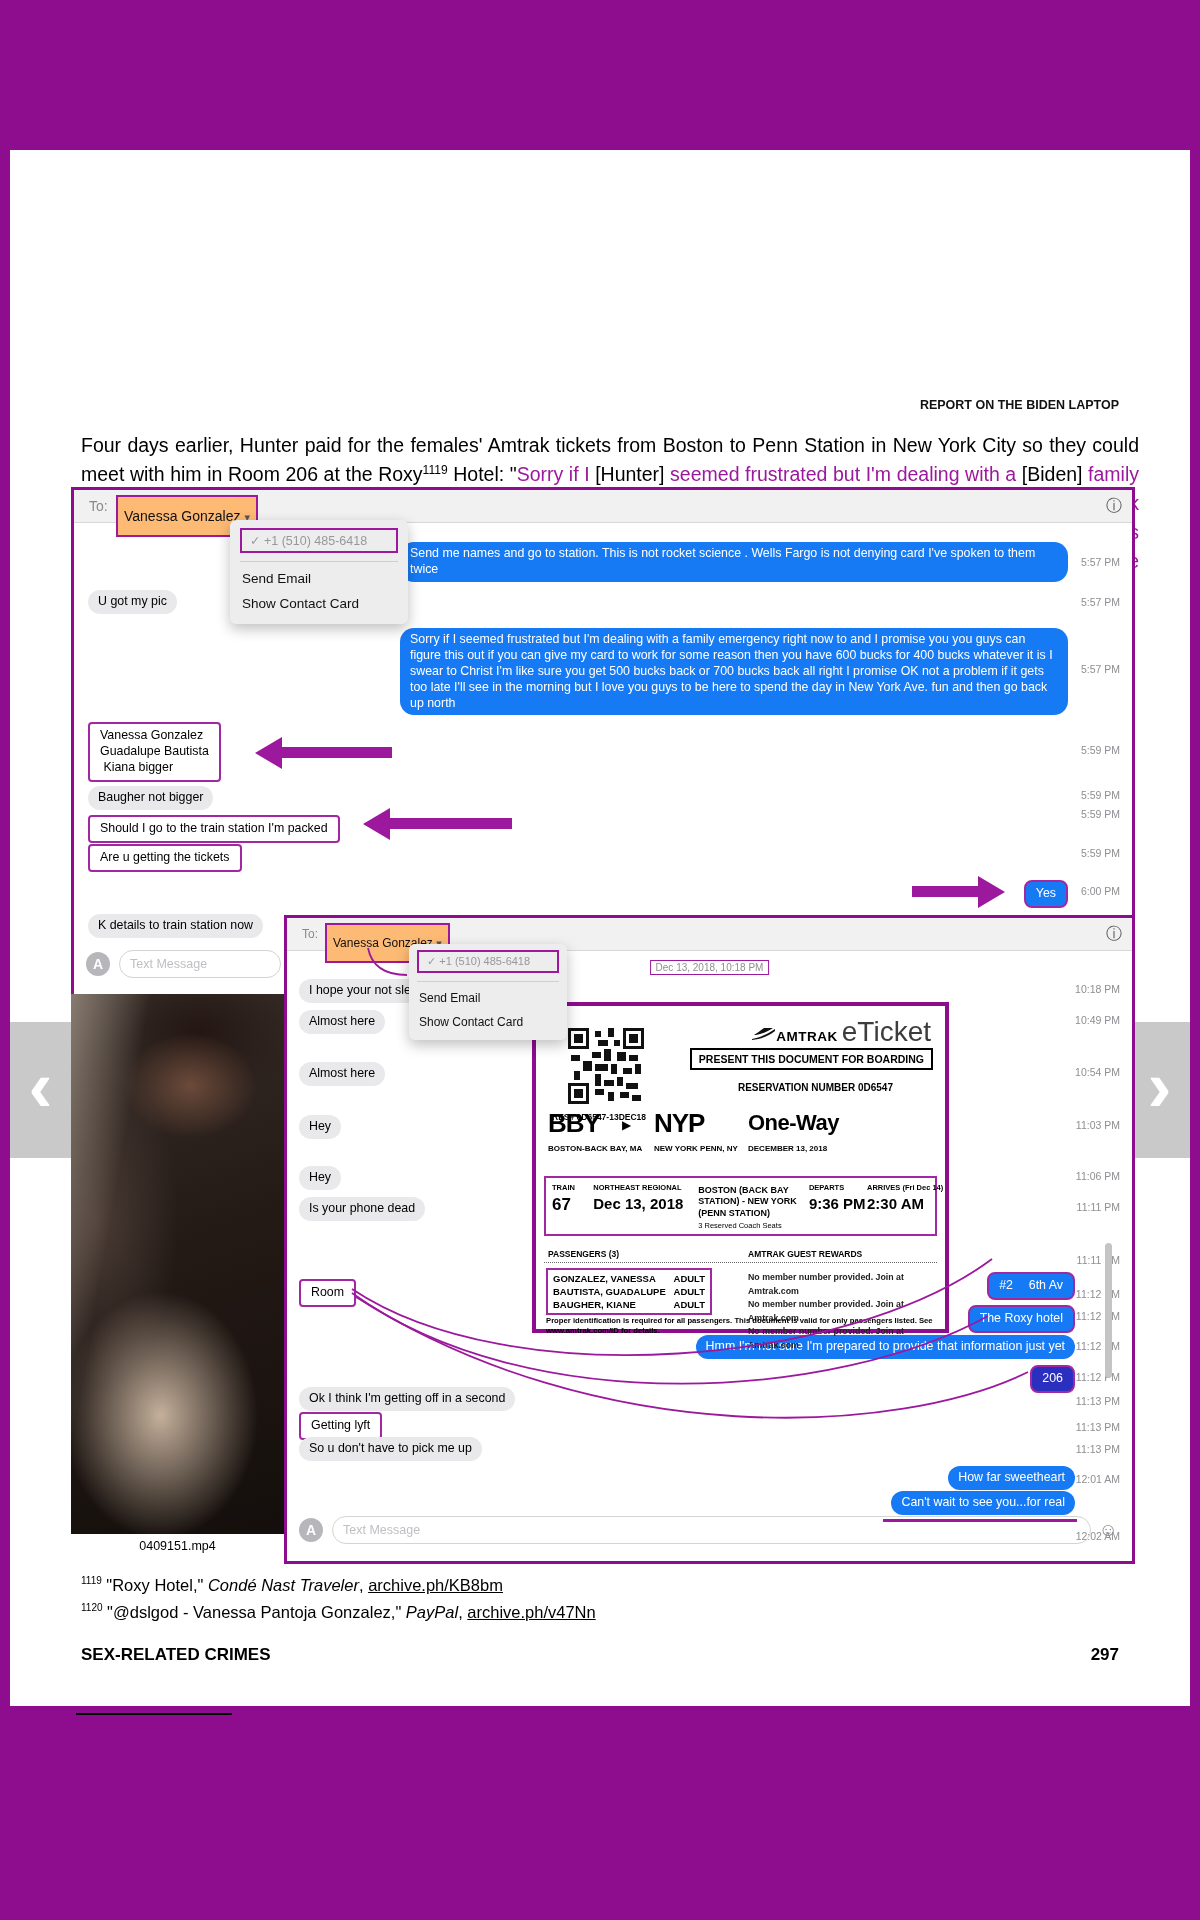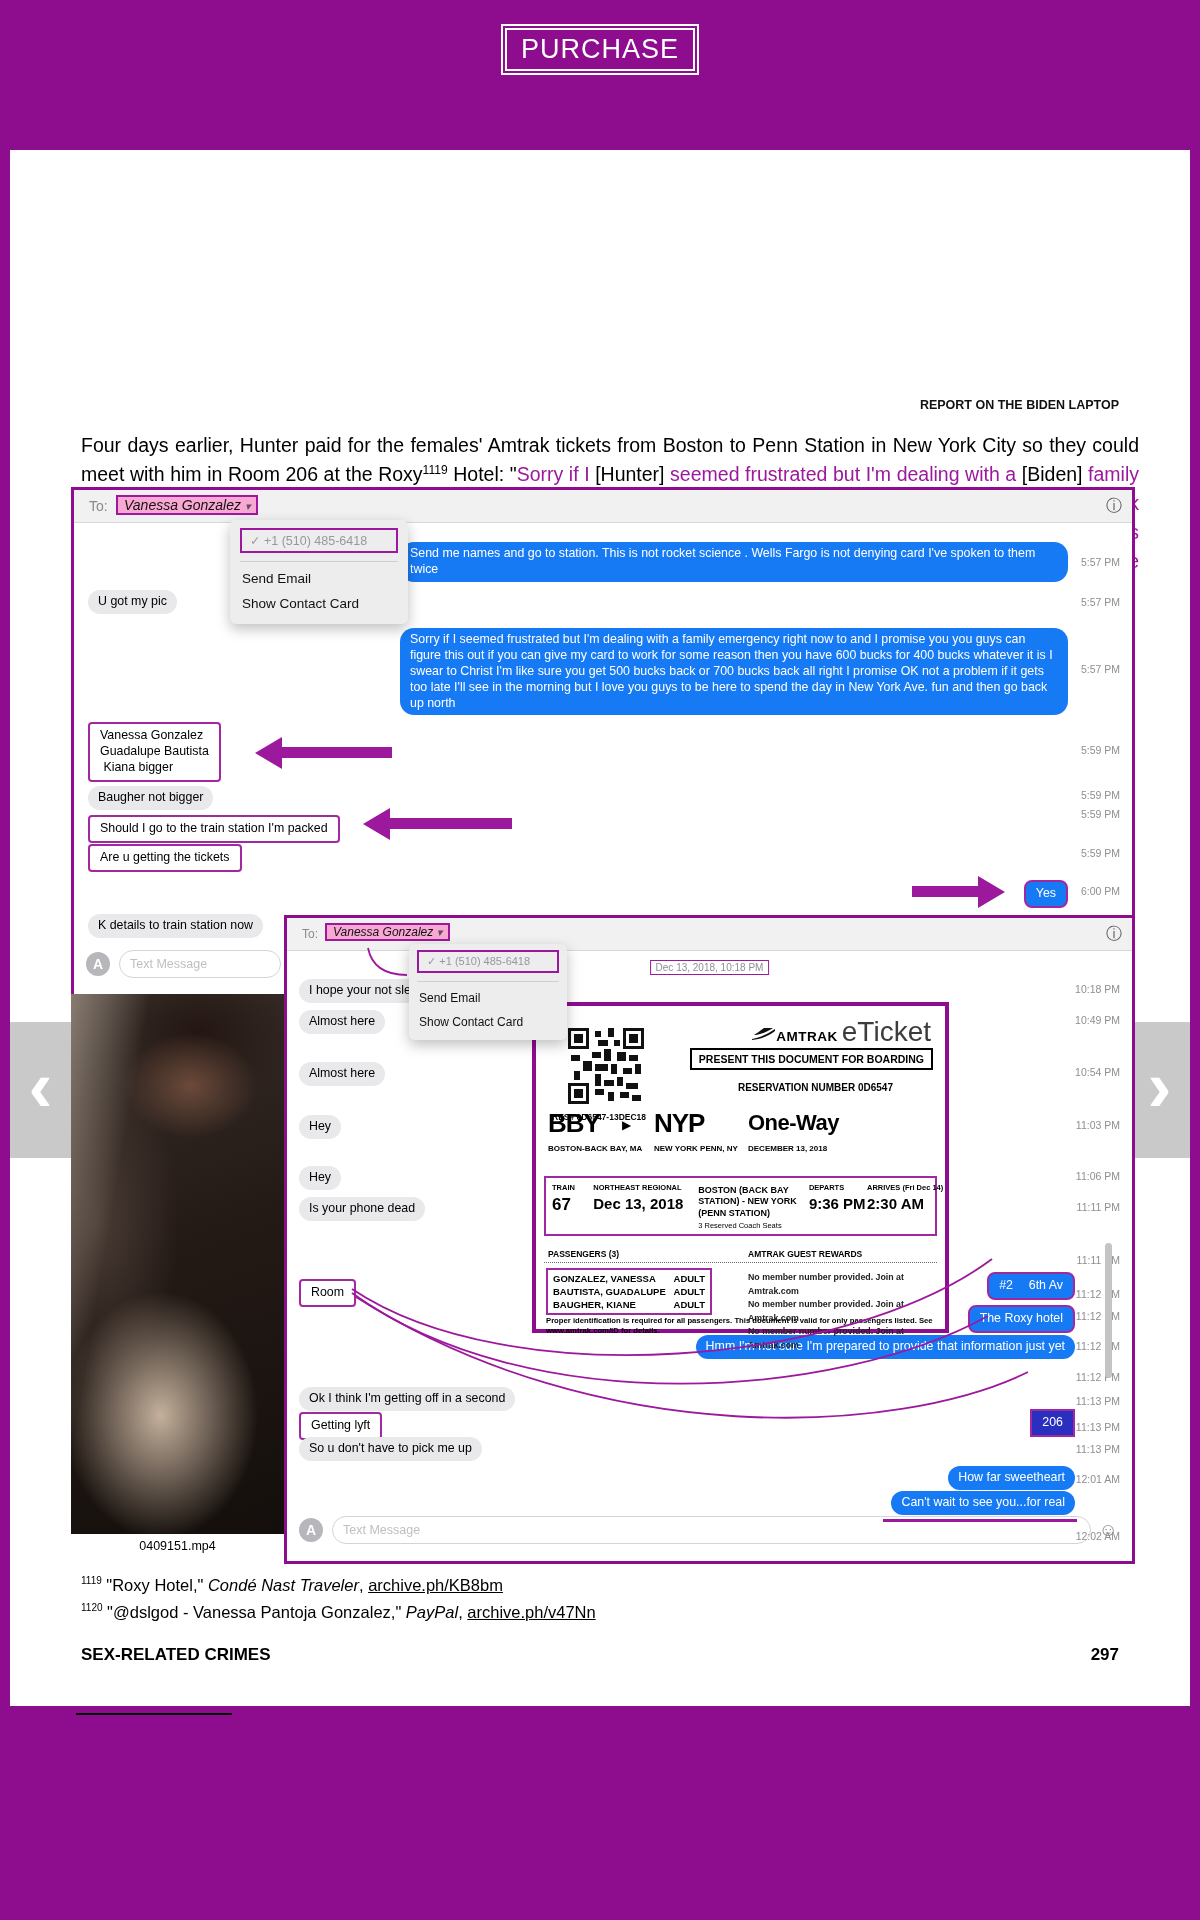--- a/index.html
+++ b/index.html
@@ -12,33 +12,33 @@
   
   #paragraph{position:absolute;left:71px;top:281px;width:1058px;font-size:19.5px;line-height:29px;text-align:justify;color:#000;}
   #paragraph .k{color:#000;} #paragraph .p{color:#9c189c;}
   #paragraph sup{font-size:0.62em;vertical-align:super;line-height:0;}
   
   .chat{position:absolute;background:#fff;border:3px solid #8e0c8e;}
   #chat1{left:71px;top:487px;width:1058px;height:505px;z-index:2;}
   #chat2{left:284px;top:915px;width:845px;height:643px;z-index:4;}
   .chat-header{position:absolute;left:0;top:0;right:0;height:32px;background:#f1f1f2;border-bottom:1px solid #d8d8d8;}
   .to-label{position:absolute;left:15px;top:8px;font-size:14px;color:#8a8a8e;}
-  .recipient{position:absolute;left:42px;top:5px;background:#f9a8d4;border:2px solid #9c189c;font-size:14px;color:#111;padding:0 6px;white-space:nowrap;font-style:italic;}
+  .recipient{position:absolute;left:42px;top:5px;background:#fdba74;border:2px solid #9c189c;font-size:14px;color:#111;padding:11px 6px;white-space:nowrap;}
   .recipient .chev{color:#555;font-size:11px;}
   .info-icon{position:absolute;right:10px;top:6px;font-size:16px;color:#555;}
   .dropdown{position:absolute;background:#ededee;border-radius:6px;box-shadow:0 5px 14px rgba(0,0,0,.25);padding:8px 10px;z-index:8;}
   .dd-phone{border:2px solid #9c189c;color:#97979d;font-size:12.5px;padding:3px 8px;white-space:nowrap;}
   .dd-div{height:1px;background:#cfcfcf;margin:8px 0 4px;}
   .dd-item{font-size:13.5px;color:#111;padding:5px 2px;white-space:nowrap;}
   .bubble{position:absolute;font-size:12.4px;line-height:1.28;padding:4px 10px;border-radius:14px;white-space:pre-line;z-index:2;}
   .b-gray{background:#e9e9eb;color:#000;}
   .b-blue{background:#177af5;color:#fff;}
   .b-outline{background:#fff;border:2px solid #a128a1;border-radius:4px;color:#000;}
   .b-blue-outline{background:#177af5;color:#fff;border:2px solid #a128a1;border-radius:8px;}
-  .b-navy-outline{background:#2a2fc0;color:#fff;border:2px solid #a128a1;border-radius:0;margin-top:44px;}
+  .b-navy-outline{background:#2a2fc0;color:#fff;border:2px solid #a128a1;border-radius:8px;}
   .u-line::after{content:"";position:absolute;left:-8px;right:-2px;bottom:-7px;height:3px;background:#9c189c;}
   .ts{position:absolute;right:12px;width:58px;text-align:right;font-size:10.5px;color:#8e8e93;z-index:1;}
   .date-pill{position:absolute;left:50%;transform:translateX(-50%);top:42px;font-size:10px;color:#8e8e93;border:1.5px solid #9c189c;padding:1px 5px;white-space:nowrap;background:#fff;z-index:3;}
   .input-bar{position:absolute;left:0;right:0;display:flex;align-items:center;}
   .app-icon{width:24px;height:24px;border-radius:50%;background:#b6b6bb;color:#fff;font-size:14px;font-weight:bold;text-align:center;line-height:24px;margin-left:12px;flex:none;}
   .msg-input{height:26px;border:1.5px solid #d4d4d6;border-radius:14px;background:#fff;font-size:12.5px;color:#333;padding:0 10px;margin-left:9px;font-family:"Liberation Sans",sans-serif;outline:none;}
   .msg-input::placeholder{color:#bfbfc4;}
   .smiley{font-size:19px;color:#8e8e93;margin:0 14px 0 8px;}
   .scrollbar{position:absolute;right:20px;top:325px;width:7px;height:135px;border-radius:4px;background:#c4c4c4;z-index:3;}
   
@@ -88,21 +88,20 @@
   .footnote sup{font-size:10px;vertical-align:super;}
   .footnote .lnk{text-decoration:underline;}
   #page-footer-left{position:absolute;left:71px;top:1645px;font-size:17px;font-weight:bold;}
   #page-footer-num{position:absolute;right:71px;top:1645px;font-size:17px;font-weight:bold;}
   svg.overlay{position:absolute;left:0;top:0;z-index:6;pointer-events:none;}
 </style>
 </head>
 <body>
 
 <div id="canvas">
-  <div id="banner-box">PURCHASE</div>
   <div id="page">
 
     <div id="report-header">REPORT ON THE BIDEN LAPTOP</div>
     <div id="paragraph"><span class="k">Four days earlier, Hunter paid for the females' Amtrak tickets from Boston to Penn Station in New York City so they could meet with him in Room 206 at the Roxy</span><sup class="k">1119</sup><span class="k"> Hotel: "</span><span class="p">Sorry if I </span><span class="k">[Hunter] </span><span class="p">seemed frustrated but I'm dealing with a </span><span class="k">[Biden] </span><span class="p">family emergency right now to </span><span class="k">[</span><span class="k" style="font-style: italic;">sic</span><span class="k">] </span><span class="p">and I promise you</span><sup class="k">1120</sup><span class="k"> [that] </span><span class="p">you guys can figure this out if you can give </span><span class="k">[</span><span class="k" style="font-style: italic;">sic</span><span class="k">] </span><span class="p">my card to work for some reason then you have 600 bucks for 400 bucks whatever it is I swear to Christ I'm like sure you get 500 bucks back or 700 bucks back all right</span><span class="k">[.] </span><span class="p">I promise</span><span class="k">[,] </span><span class="p">OK</span><span class="k">[,] </span><span class="p">not a problem if it gets too late I'll see in the morning but I </span><span class="k">[would] </span><span class="p">love you guys to be here</span><span class="k">[,] </span><span class="p">to spend the day in New York </span><span class="k">… </span><span class="p">and then go back up north</span><span class="k">[.]"</span></div>
 
     <div class="strip" style="left:0;">
         <span>‹</span>
       </div>
     <div class="strip" style="left:1119px;">
         <span>›</span>

